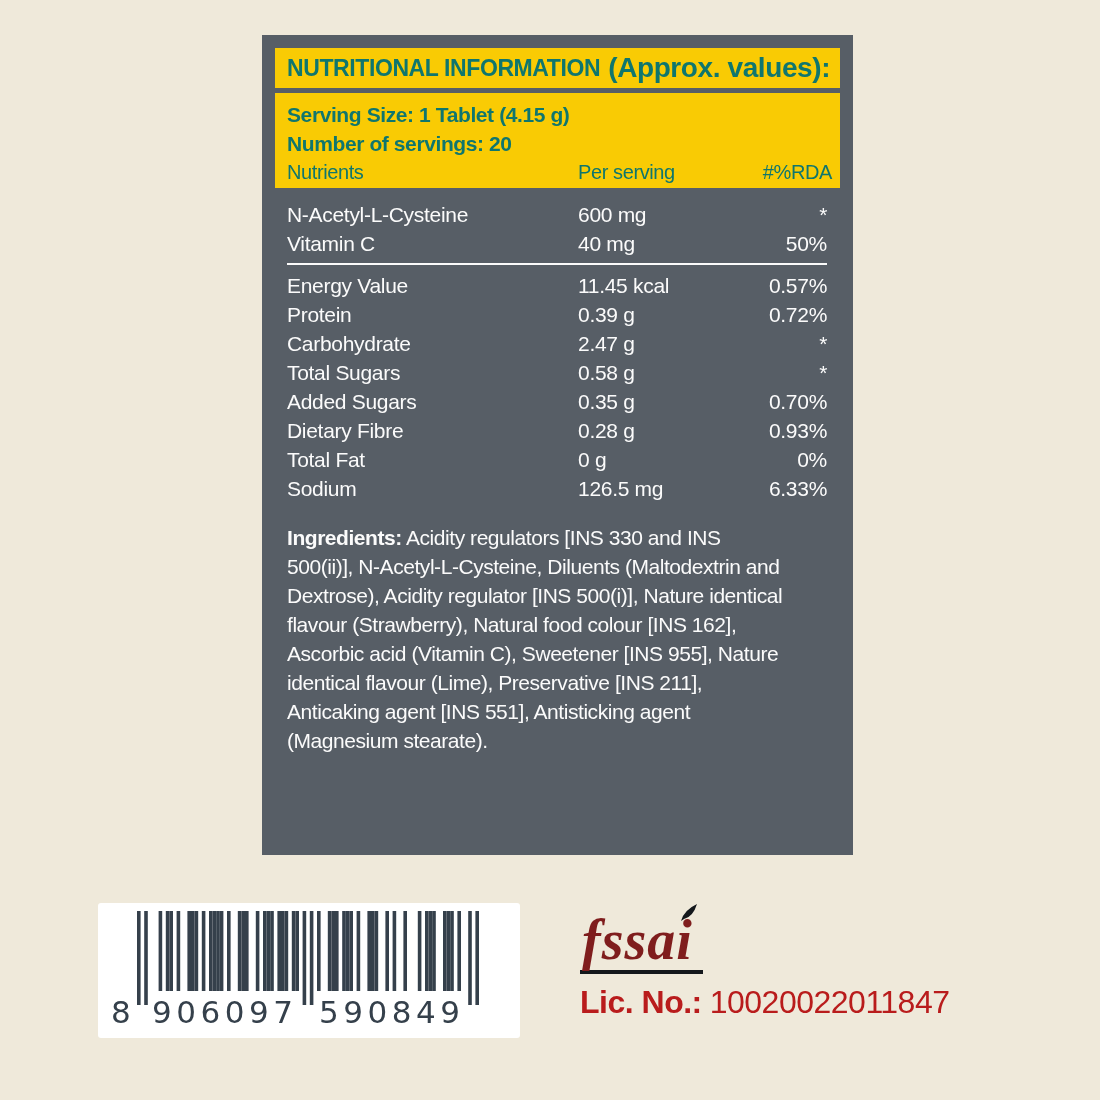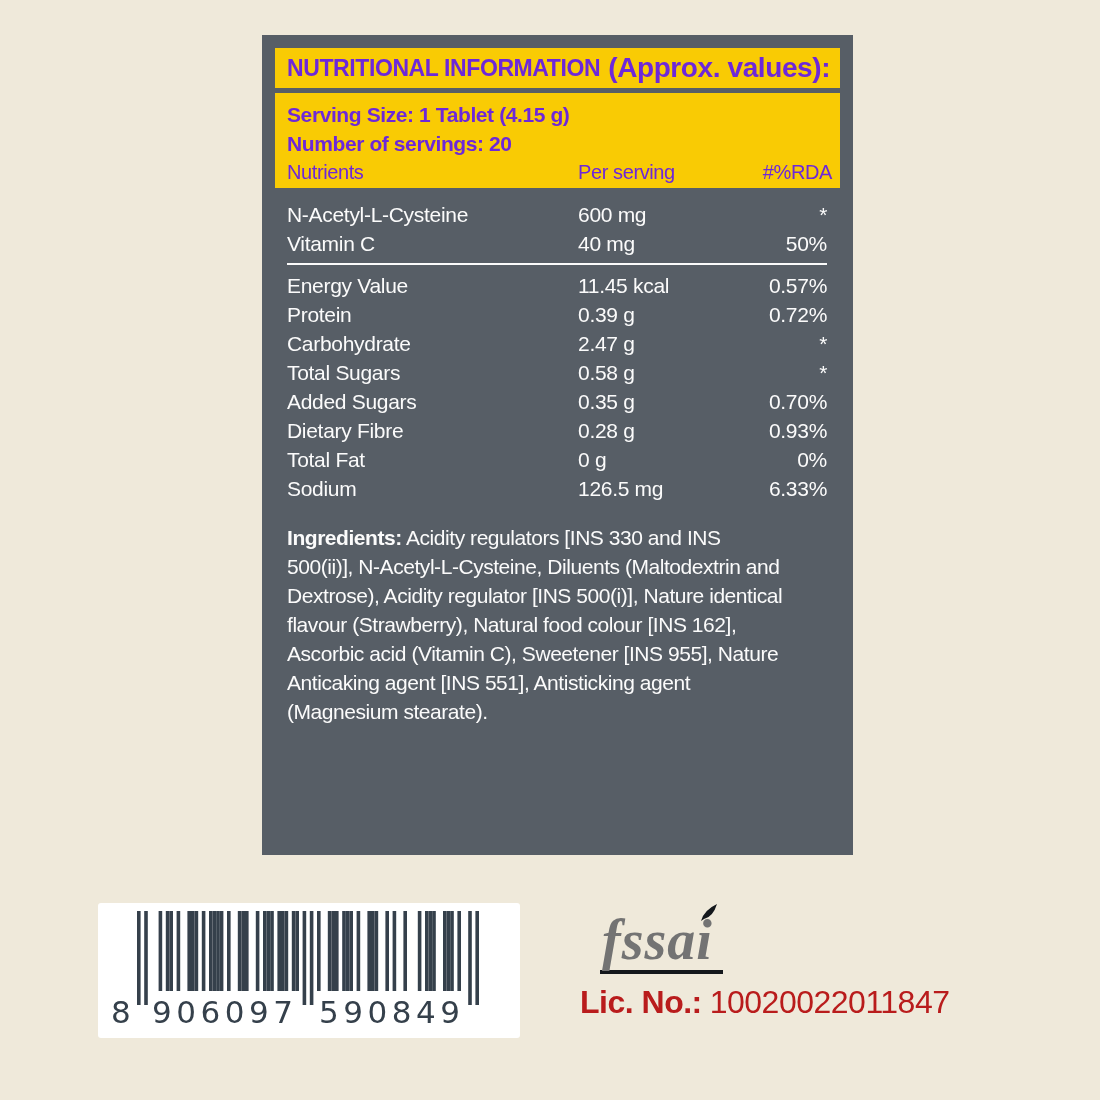--- a/index.html
+++ b/index.html
@@ -3,21 +3,21 @@
 <meta charset="utf-8">
 <style>
   html,body{margin:0;padding:0;}
   body{width:1100px;height:1100px;background:#EFE9DA;font-family:"Liberation Sans",sans-serif;}
   .stage{position:relative;width:1100px;height:1100px;background:#EFE9DA;overflow:hidden;}
 
   
   .panel{position:absolute;left:262px;top:35px;width:591px;height:820px;
          background:#575E66;box-sizing:border-box;padding:13px;}
 
-  .ybox{background:#F9CB04;color:#6d28d9;box-sizing:border-box;}
+  .ybox{background:#F9CB04;color:#0f766e;box-sizing:border-box;}
   .title-box{height:40px;margin-bottom:5px;padding:0 8px 0 12px;display:flex;align-items:center;gap:8px;}
   .title{font-weight:bold;font-size:23px;letter-spacing:-0.4px;white-space:nowrap;}
   .title-suffix{font-weight:bold;font-size:28px;letter-spacing:-0.4px;white-space:nowrap;}
 
   .info-box{height:95px;padding:7px 8px 12px 12px;margin-bottom:12px;position:relative;}
   .info-line{font-weight:bold;font-size:21px;line-height:29px;letter-spacing:-0.4px;white-space:nowrap;}
   .cols-header{position:relative;font-weight:normal;font-size:20px;line-height:28px;letter-spacing:-0.4px;}
   .cols-header .c-serv{position:absolute;left:291px;top:0;}
   .cols-header .c-rda{position:absolute;right:0;top:0;}
 
@@ -31,21 +31,21 @@
   .footnote div{white-space:nowrap;}
 
   .ingredients{margin:20px 13px 0 12px;color:#FBFBFB;font-size:21px;line-height:29px;letter-spacing:-0.45px;}
   .ingredients div{white-space:nowrap;}
   .bold{font-weight:bold;}
 
   
   .barcode-box{position:absolute;left:98px;top:903px;width:422px;height:135px;background:#FFFFFF;
                border-radius:3px;display:flex;justify-content:center;align-items:flex-start;padding-top:8px;box-sizing:border-box;}
 
-  .fssai{position:absolute;left:600px;top:912px;color:#737373;}
+  .fssai{position:absolute;left:580px;top:912px;color:#7f1d1d;}
   .fssai-word{display:inline-block;font-family:"Liberation Serif",serif;font-style:italic;font-weight:bold;
               font-size:56px;line-height:56px;padding:0 10px 2px 2px;border-bottom:4px solid #14181C;letter-spacing:1px;}
   .fssai-leaf{position:absolute;right:4px;top:-8px;}
 
   .lic{position:absolute;left:580px;top:984px;color:#b91c1c;font-size:32px;letter-spacing:-0.5px;white-space:nowrap;}
   .lic .num{font-weight:normal;margin-left:8px;}
 </style>
 </head>
 <body>
 
@@ -87,20 +87,21 @@
     </div>
 
 
     <div class="ingredients">
       <div><span class="bold">Ingredients:</span><span> Acidity regulators [INS 330 and INS</span></div>
       <div>
           <div>500(ii)], N-Acetyl-L-Cysteine, Diluents (Maltodextrin and</div>
           <div>Dextrose), Acidity regulator [INS 500(i)], Nature identical</div>
           <div>flavour (Strawberry), Natural food colour [INS 162],</div>
           <div>Ascorbic acid (Vitamin C), Sweetener [INS 955], Nature</div>
+          <div>identical flavour (Lime), Preservative [INS 211],</div>
           <div>Anticaking agent [INS 551], Antisticking agent</div>
           <div>(Magnesium stearate).</div>
         </div>
     </div>
 
   </div>
 
   <div class="barcode-box">
     <div id="barcode-svg"><svg xmlns="http://www.w3.org/2000/svg" width="400" height="120">
           <rect x="28.0" y="0" width="3.6" height="94" fill="#35404B"></rect>

